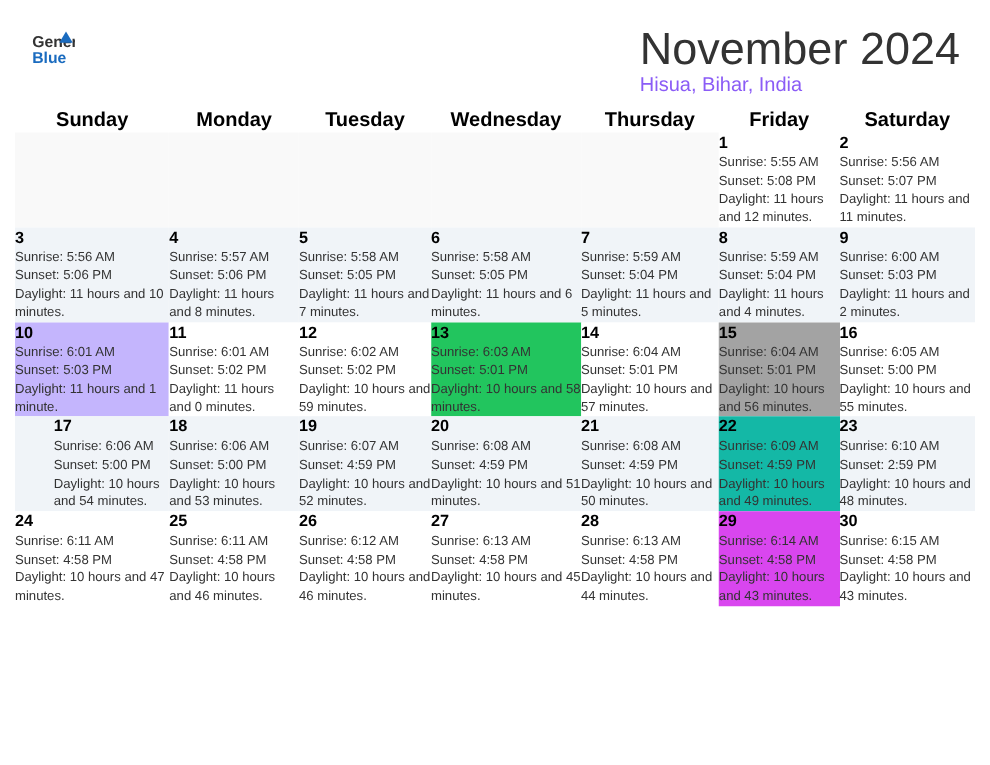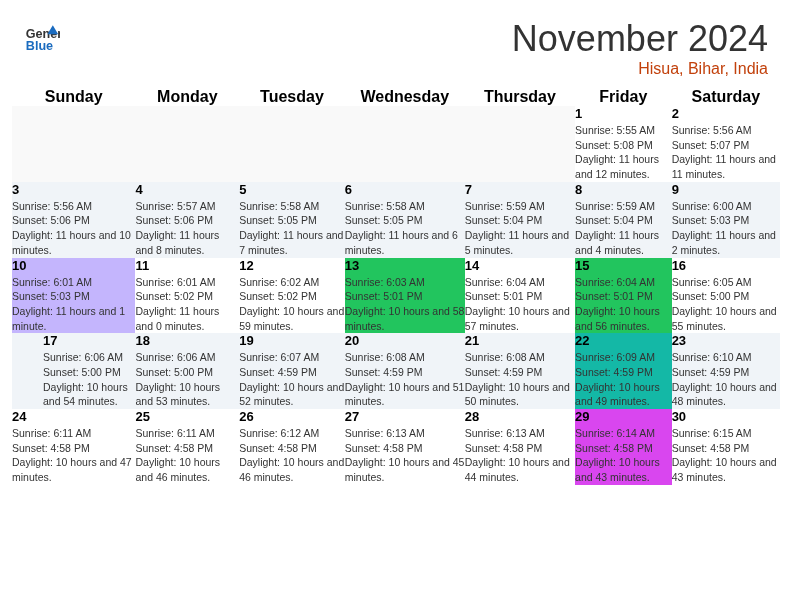--- a/index.html
+++ b/index.html
@@ -3,23 +3,23 @@
   <meta charset="utf-8">
   <style>
     * { box-sizing: border-box; margin: 0; padding: 0; }
     body { font-family: Arial, sans-serif; background: #fff; width: 792px; min-height: 612px; }
     
     .header { display: flex; justify-content: space-between; align-items: flex-start; padding: 18px 24px 10px 24px; }
     
     .logo { display: flex; align-items: center; }
     .logo-icon { width: 36px; height: 36px; margin-right: 4px; }
     
-    .title-block { text-align: right; }
+    .title-block { }
     .month-title { font-size: 36px; font-weight: normal; color: #333; }
-    .location { font-size: 16px; color: #c2410c; }
+    .location { font-size: 16px; color: #8b5cf6; }
     .day-num { font-size: 13px; font-weight: bold; display: block; margin-bottom: 2px; }
     .day-info { font-size: 10.5px; color: #333; line-height: 1.4; }
     .empty { background: #f9f9f9; }
     table { border-collapse: collapse; width: calc(100% - 24px); margin: 0 12px; }
   </style>
 </head>
 <body>
 
 <div class="header">
   <div class="logo">
@@ -135,21 +135,21 @@
           <div class="day-info" style="white-space: pre-line;">Sunrise: 6:03 AM
 Sunset: 5:01 PM
 Daylight: 10 hours and 58 minutes.</div>
         </td>
         <td style="background: rgb(255, 255, 255);">
           <span class="day-num">14</span>
           <div class="day-info" style="white-space: pre-line;">Sunrise: 6:04 AM
 Sunset: 5:01 PM
 Daylight: 10 hours and 57 minutes.</div>
         </td>
-        <td style="background: #22c55e;">
+        <td style="background: #a3a3a3;">
           <span class="day-num">15</span>
           <div class="day-info" style="white-space: pre-line;">Sunrise: 6:04 AM
 Sunset: 5:01 PM
 Daylight: 10 hours and 56 minutes.</div>
         </td>
         <td style="background: rgb(255, 255, 255);">
           <span class="day-num">16</span>
           <div class="day-info" style="white-space: pre-line;">Sunrise: 6:05 AM
 Sunset: 5:00 PM
 Daylight: 10 hours and 55 minutes.</div>
@@ -188,21 +188,21 @@
         </td>
         <td style="background: #14b8a6;">
           <span class="day-num">22</span>
           <div class="day-info" style="white-space: pre-line;">Sunrise: 6:09 AM
 Sunset: 4:59 PM
 Daylight: 10 hours and 49 minutes.</div>
         </td>
         <td style="background: rgb(240, 244, 248);">
           <span class="day-num">23</span>
           <div class="day-info" style="white-space: pre-line;">Sunrise: 6:10 AM
-Sunset: 4:59 PM
+Sunset: 2:59 PM
 Daylight: 10 hours and 48 minutes.</div>
         </td>
       </tr>
       <tr>
         <td style="background: rgb(255, 255, 255);">
           <span class="day-num">24</span>
           <div class="day-info" style="white-space: pre-line;">Sunrise: 6:11 AM
 Sunset: 4:58 PM
 Daylight: 10 hours and 47 minutes.</div>
         </td>

